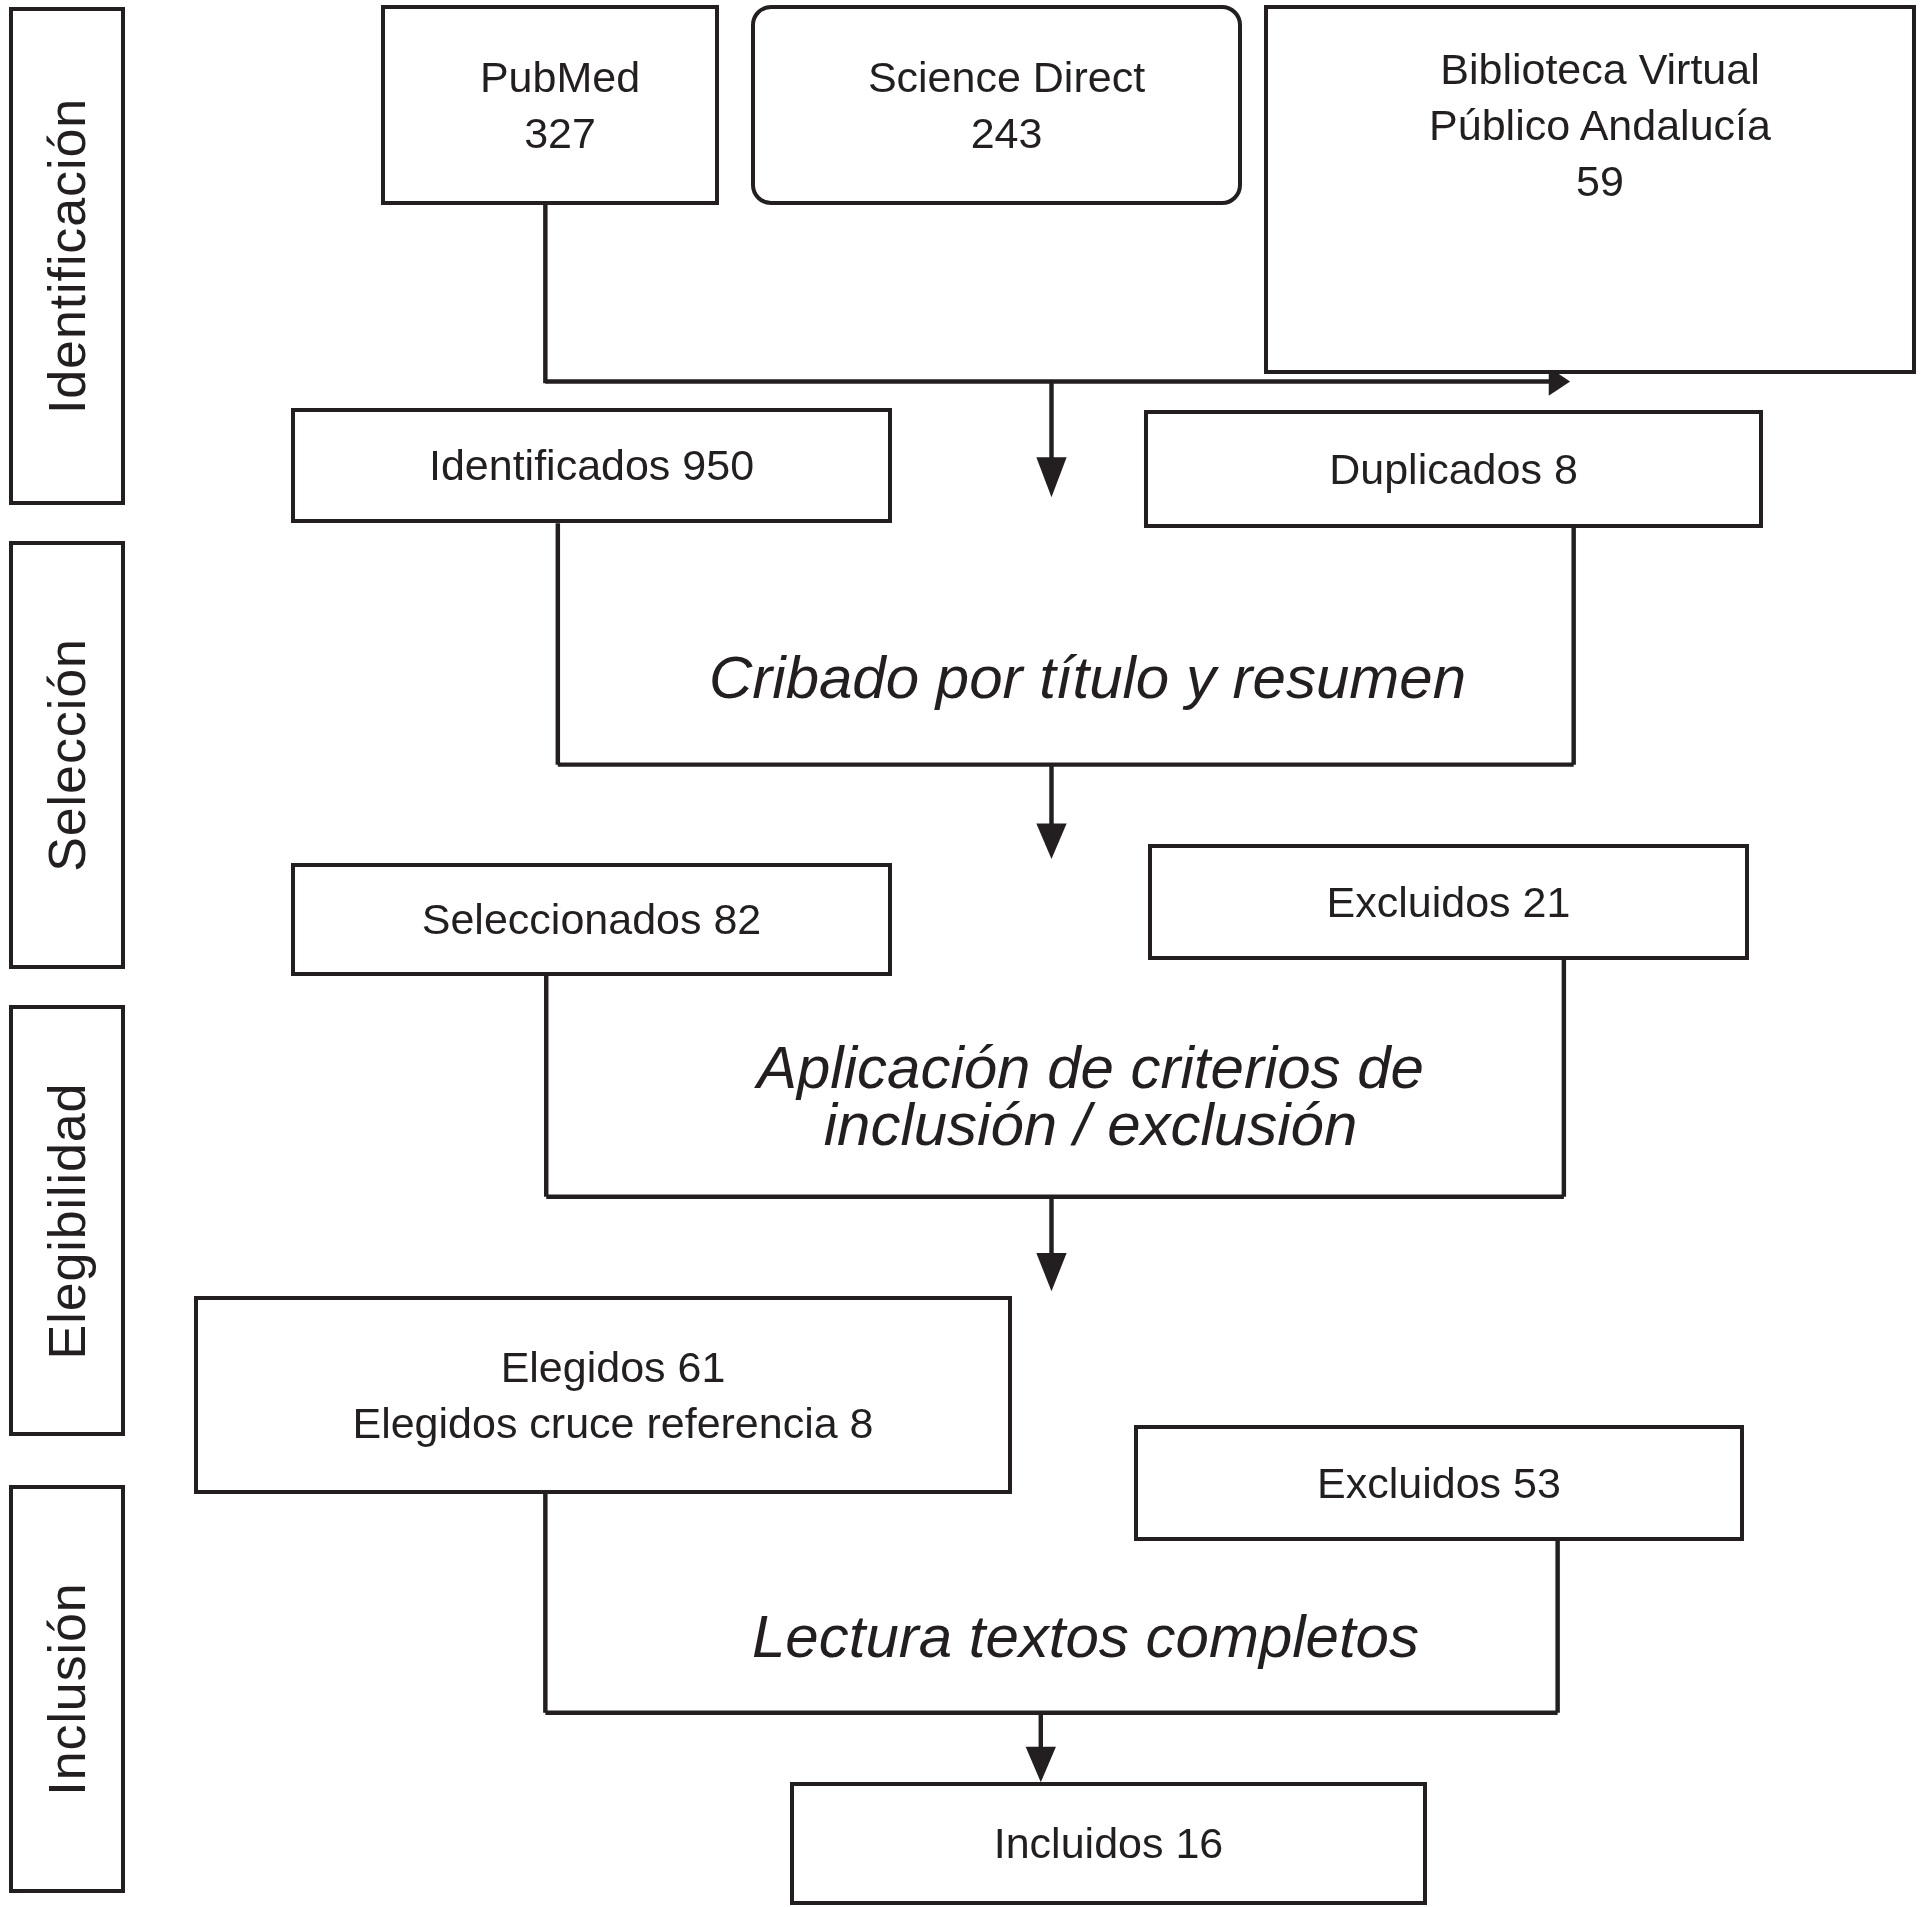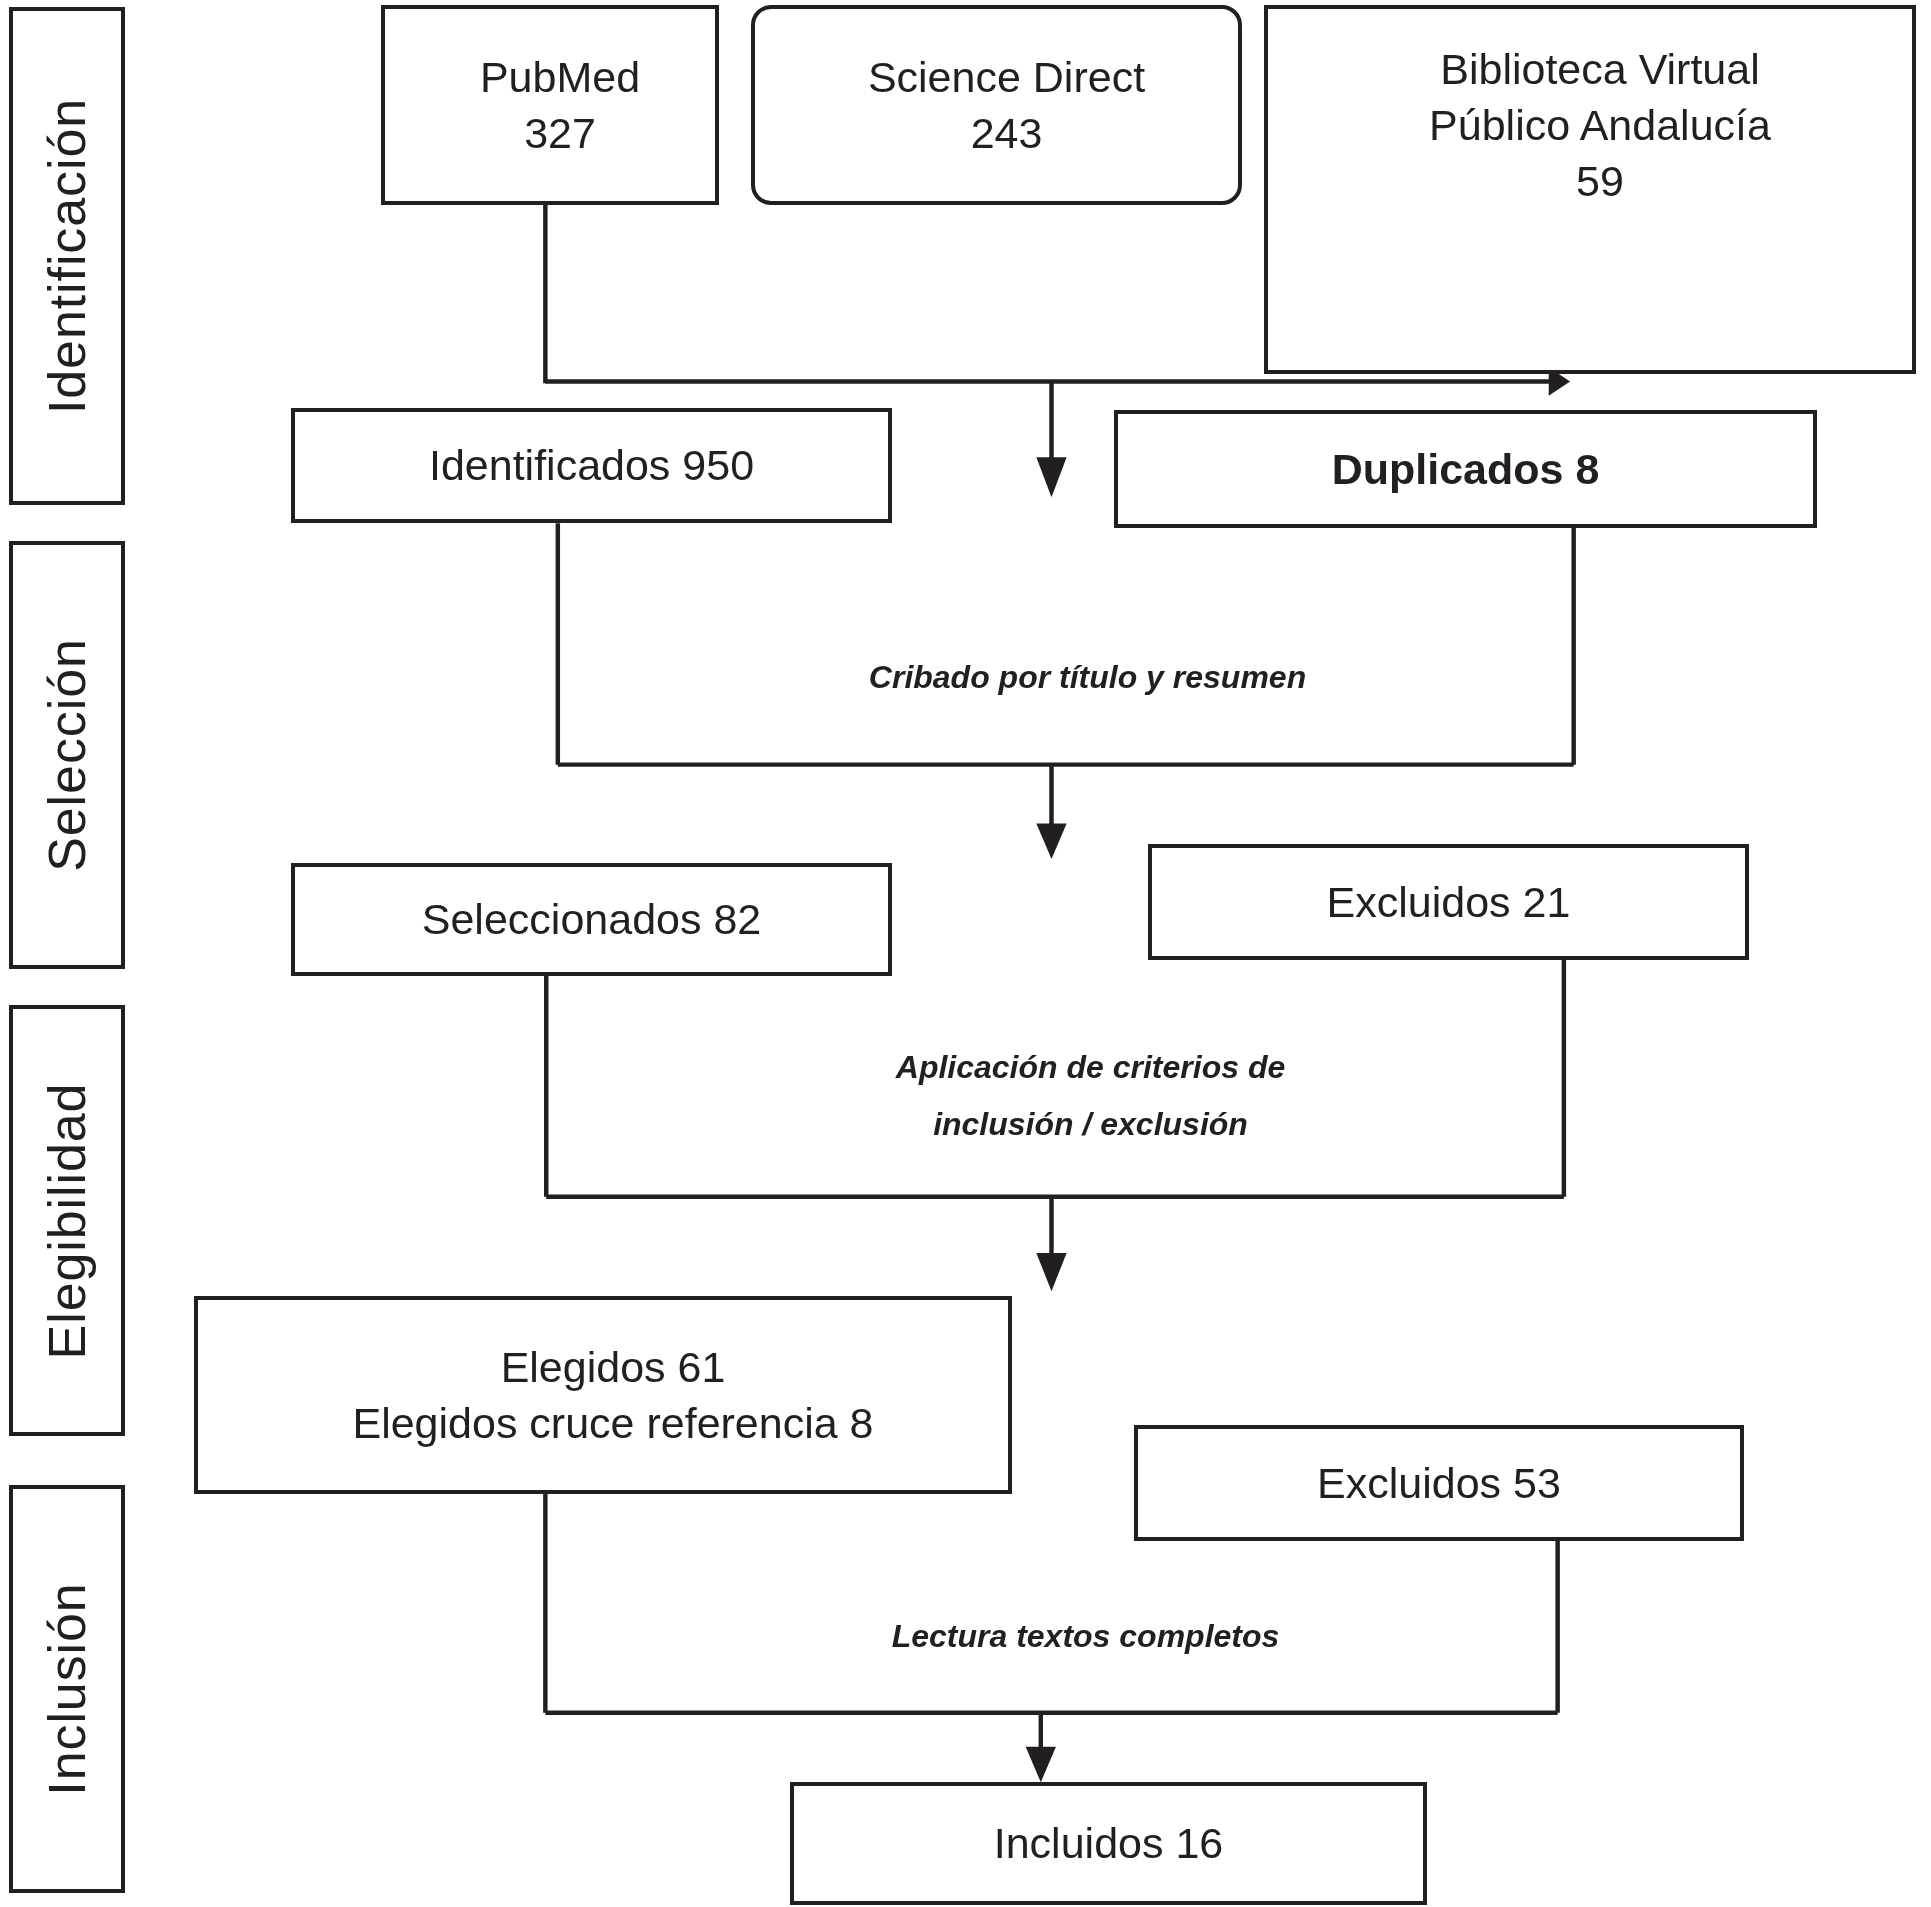--- a/index.html
+++ b/index.html
@@ -48,25 +48,24 @@
   }
   .stage-box span {
     transform: rotate(-90deg);
     white-space: nowrap;
     font-size: 52px;
     letter-spacing: 0.9px;
   }
   .stage-label {
     position: absolute;
     font-style: italic;
-    font-size: 32px;
+    font-size: 60px;
     line-height: 57px;
     text-align: center;
     white-space: nowrap;
-    font-weight: bold;
   }
 </style>
 </head>
 <body>
 
 <div class="canvas">
 
   <svg class="connectors" width="1931" height="1908" viewBox="0 0 2167 2141" fill="none" stroke="#231f20" stroke-width="5">
 
     <line x1="612" y1="230" x2="612" y2="430"></line>
@@ -123,21 +122,21 @@
     <div class="lines">
       <div>Biblioteca Virtual</div>
       <div>Público Andalucía</div>
       <div>59</div>
     </div>
   </div>
 
   <div class="box" style="left:291px; top:408px; width:601px; height:115px;">
     <span class="single-line">Identificados 950</span>
   </div>
-  <div class="box" style="left:1114px; top:410px; width:703px; height:118px;font-weight:bold;">
+  <div class="box" style="left:1144px; top:410px; width:619px; height:118px;">
     <span class="single-line">Duplicados 8</span>
   </div>
 
   <div class="stage-label" style="left:624px; top:649px; width:927px;">Cribado por título y resumen</div>
 
   <div class="box" style="left:291px; top:863px; width:601px; height:113px;">
     <span class="single-line">Seleccionados 82</span>
   </div>
   <div class="box" style="left:1148px; top:844px; width:601px; height:116px;">
     <span class="single-line">Excluidos 21</span>

